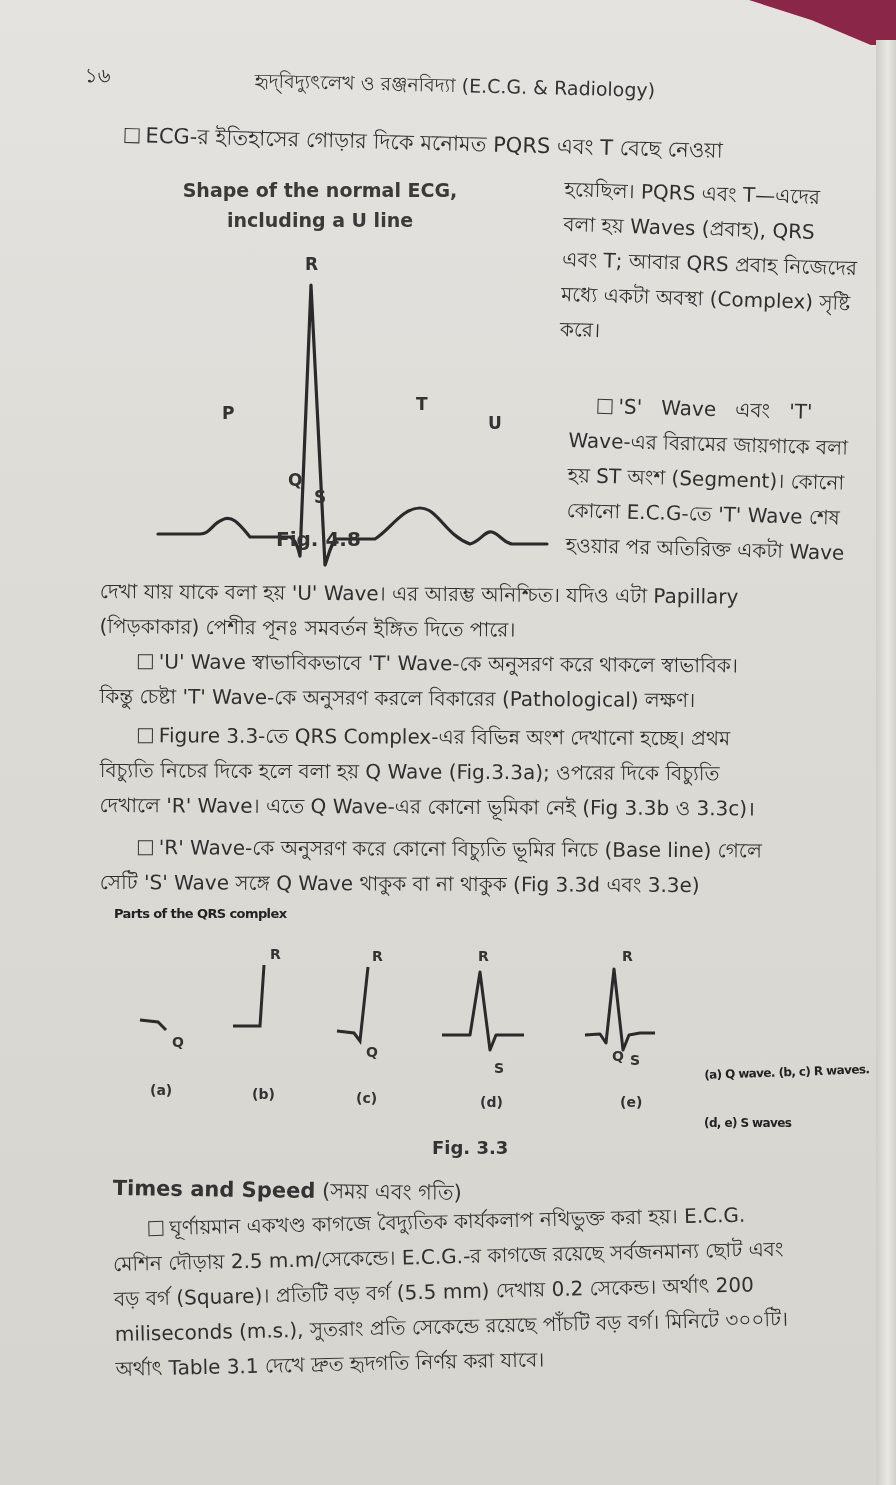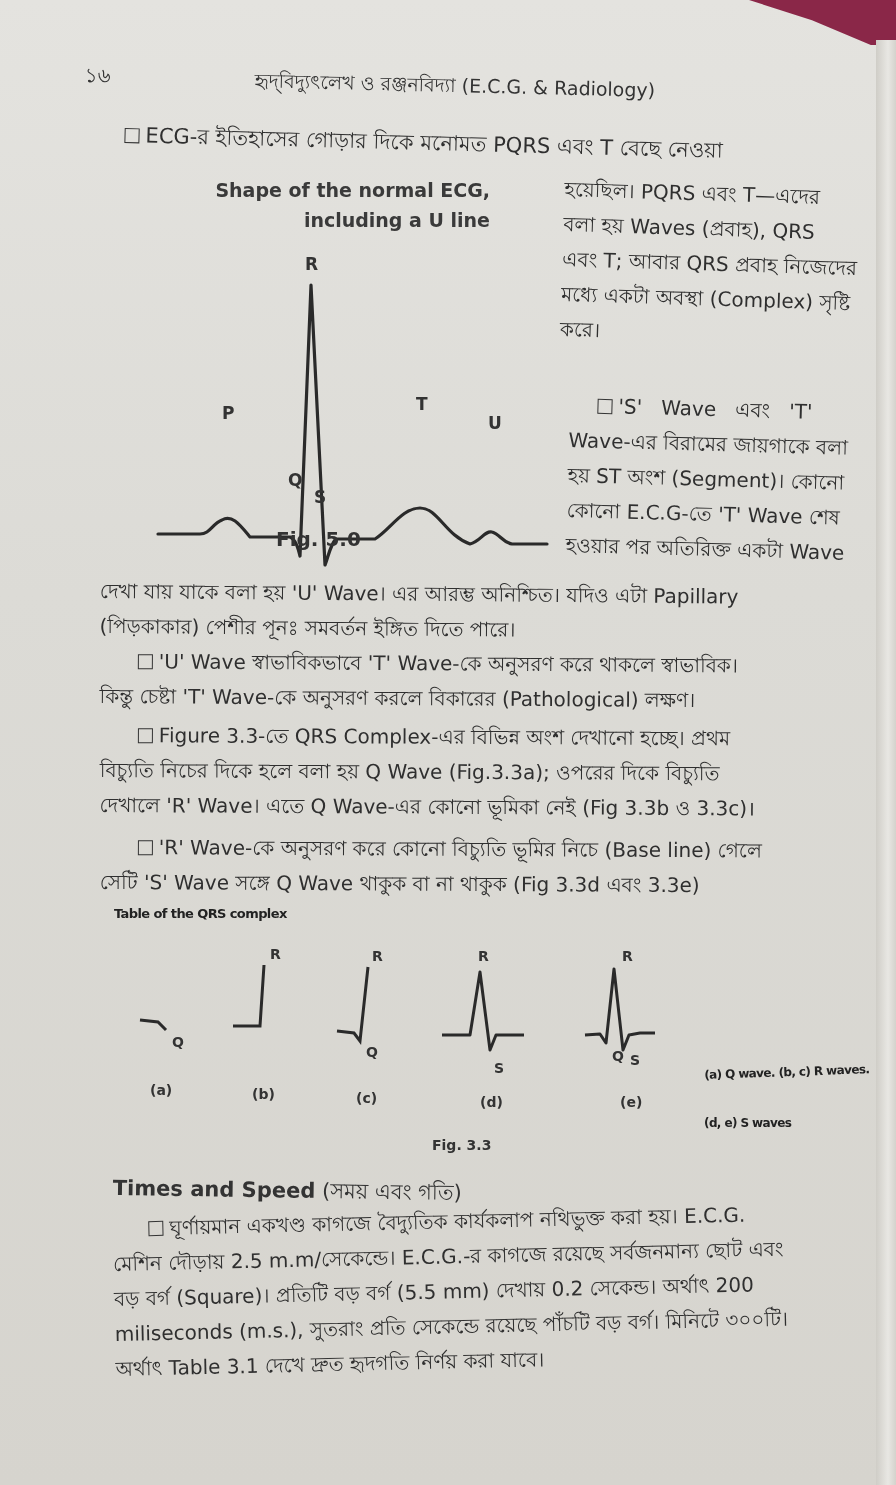--- a/index.html
+++ b/index.html
@@ -54,35 +54,35 @@
     <div class="line" style="font-size:21px;"><span class="box"></span><span>ECG-র ইতিহাসের গোড়ার দিকে মনোমত PQRS এবং T বেছে নেওয়া</span></div>
   </div>
   <div class="para rotated" style="left:565px; top:172px; transform: rotate(1.8deg);">
     <div class="line">হয়েছিল। PQRS এবং T—এদের</div>
     <div class="line">বলা হয় Waves (প্রবাহ), QRS</div>
     <div class="line">এবং T; আবার QRS প্রবাহ নিজেদের</div>
     <div class="line">মধ্যে একটা অবস্থা (Complex) সৃষ্টি</div>
     <div class="line">করে।</div>
   </div>
 
-  <div class="fig-title" style="left:150px; top:175px; width:340px;text-align:right;">
+  <div class="fig-title" style="left:150px; top:175px; width:340px;">
     <div>Shape of the normal ECG,</div>
     <div>including a U line</div>
   </div>
 
   <svg width="420" height="300" style="left:140px; top:250px;">
     <path d="M18,284 L60,284 C70,284 72,274 82,270 C92,264 100,275 110,287 L150,287 C156,290 158,298 160,306 L171,35 L185,315 C188,308 190,295 196,289 L235,289 C250,280 262,258 280,258 C298,258 305,285 330,294 C340,292 345,280 352,282 C360,284 362,292 372,294 L407,294" fill="none" stroke="#2a2a2a" stroke-width="3.2" stroke-linejoin="round" stroke-linecap="round"></path>
   </svg>
   <span class="wave-label" style="left:305px; top:254px;">R</span>
   <span class="wave-label" style="left:222px; top:403px;">P</span>
   <span class="wave-label" style="left:288px; top:470px;">Q</span>
   <span class="wave-label" style="left:314px; top:487px;">S</span>
   <span class="wave-label" style="left:416px; top:394px;">T</span>
   <span class="wave-label" style="left:488px; top:413px;">U</span>
-  <span class="fig-caption" style="left:276px; top:527px;">Fig. 5.0</span>
+  <span class="fig-caption" style="left:276px; top:527px;">Fig. 4.8</span>
 
   <div class="para rotated" style="left:570px; top:388px; transform: rotate(1.6deg);">
     <div class="line" style="padding-left:28px;"><span class="box"></span><span style="white-space:pre;">'S'   Wave   এবং   'T'</span></div>
     <div class="line">Wave-এর বিরামের জায়গাকে বলা</div>
     <div class="line">হয় ST অংশ (Segment)। কোনো</div>
     <div class="line">কোনো E.C.G-তে 'T' Wave শেষ</div>
     <div class="line">হওয়ার পর অতিরিক্ত একটা Wave</div>
   </div>
   <div class="para rotated" style="left:100px; top:574px; transform: rotate(0.5deg);">
     <div class="line">দেখা যায় যাকে বলা হয় 'U' Wave। এর আরম্ভ অনিশ্চিত। যদিও এটা Papillary</div>
@@ -98,21 +98,21 @@
     <div class="line" style="padding-left:38px;"><span class="box"></span><span>Figure 3.3-তে QRS Complex-এর বিভিন্ন অংশ দেখানো হচ্ছে। প্রথম</span></div>
     <div class="line">বিচ্যুতি নিচের দিকে হলে বলা হয় Q Wave (Fig.3.3a); ওপরের দিকে বিচ্যুতি</div>
     <div class="line">দেখালে 'R' Wave। এতে Q Wave-এর কোনো ভূমিকা নেই (Fig 3.3b ও 3.3c)।</div>
   </div>
 
   <div class="para rotated" style="left:100px; top:830px; transform: rotate(0.3deg);">
     <div class="line" style="padding-left:38px;"><span class="box"></span><span>'R' Wave-কে অনুসরণ করে কোনো বিচ্যুতি ভূমির নিচে (Base line) গেলে</span></div>
     <div class="line">সেটি 'S' Wave সঙ্গে Q Wave থাকুক বা না থাকুক (Fig 3.3d এবং 3.3e)</div>
   </div>
 
-  <span class="small-bold" style="left:114px; top:906px; font-size:13px;">Table of the QRS complex</span>
+  <span class="small-bold" style="left:114px; top:906px; font-size:13px;">Parts of the QRS complex</span>
 
   <svg width="560" height="160" style="left:130px; top:945px;">
 
     <path d="M10,75 L28,77 L36,85" fill="none" stroke="#2a2a2a" stroke-width="3"></path>
 
     <path d="M103,81 L130,81 L134,20" fill="none" stroke="#2a2a2a" stroke-width="3"></path>
 
     <path d="M207,86 L224,88 L230,96 L238,22" fill="none" stroke="#2a2a2a" stroke-width="3"></path>
 
     <path d="M312,90 L340,90 L350,27 L360,105 L366,90 L394,90" fill="none" stroke="#2a2a2a" stroke-width="3" stroke-linejoin="round"></path>
@@ -132,21 +132,21 @@
 
   <span class="sub-label" style="left:150px; top:1082px;">(a)</span>
   <span class="sub-label" style="left:252px; top:1086px;">(b)</span>
   <span class="sub-label" style="left:356px; top:1090px;">(c)</span>
   <span class="sub-label" style="left:480px; top:1094px;">(d)</span>
   <span class="sub-label" style="left:620px; top:1094px;">(e)</span>
 
   <span class="small-bold" style="left:704px; top:1068px; transform: rotate(-2deg); transform-origin:left top;">(a) Q wave. (b, c) R waves.</span>
   <span class="small-bold" style="left:704px; top:1116px;">(d, e) S waves</span>
 
-  <span class="fig-caption" style="left:432px; top:1137px; font-size:14px;">Fig. 3.3</span>
+  <span class="fig-caption" style="left:432px; top:1137px; font-size:18px;">Fig. 3.3</span>
 
   <div class="section-heading rotated" style="left:113px; top:1172px; transform: rotate(0.8deg);">
     <span class="en">Times and Speed</span>
     <span>(সময় এবং গতি)</span>
   </div>
 
   <div class="para rotated" style="left:112px; top:1212px; transform: rotate(-1.3deg);">
     <div class="line" style="padding-left:36px;"><span class="box"></span><span>ঘূর্ণায়মান একখণ্ড কাগজে বৈদ্যুতিক কার্যকলাপ নথিভুক্ত করা হয়। E.C.G.</span></div>
     <div class="line">মেশিন দৌড়ায় 2.5 m.m/সেকেন্ডে। E.C.G.-র কাগজে রয়েছে সর্বজনমান্য ছোট এবং</div>
     <div class="line">বড় বর্গ (Square)। প্রতিটি বড় বর্গ (5.5 mm) দেখায় 0.2 সেকেন্ড। অর্থাৎ 200</div>

